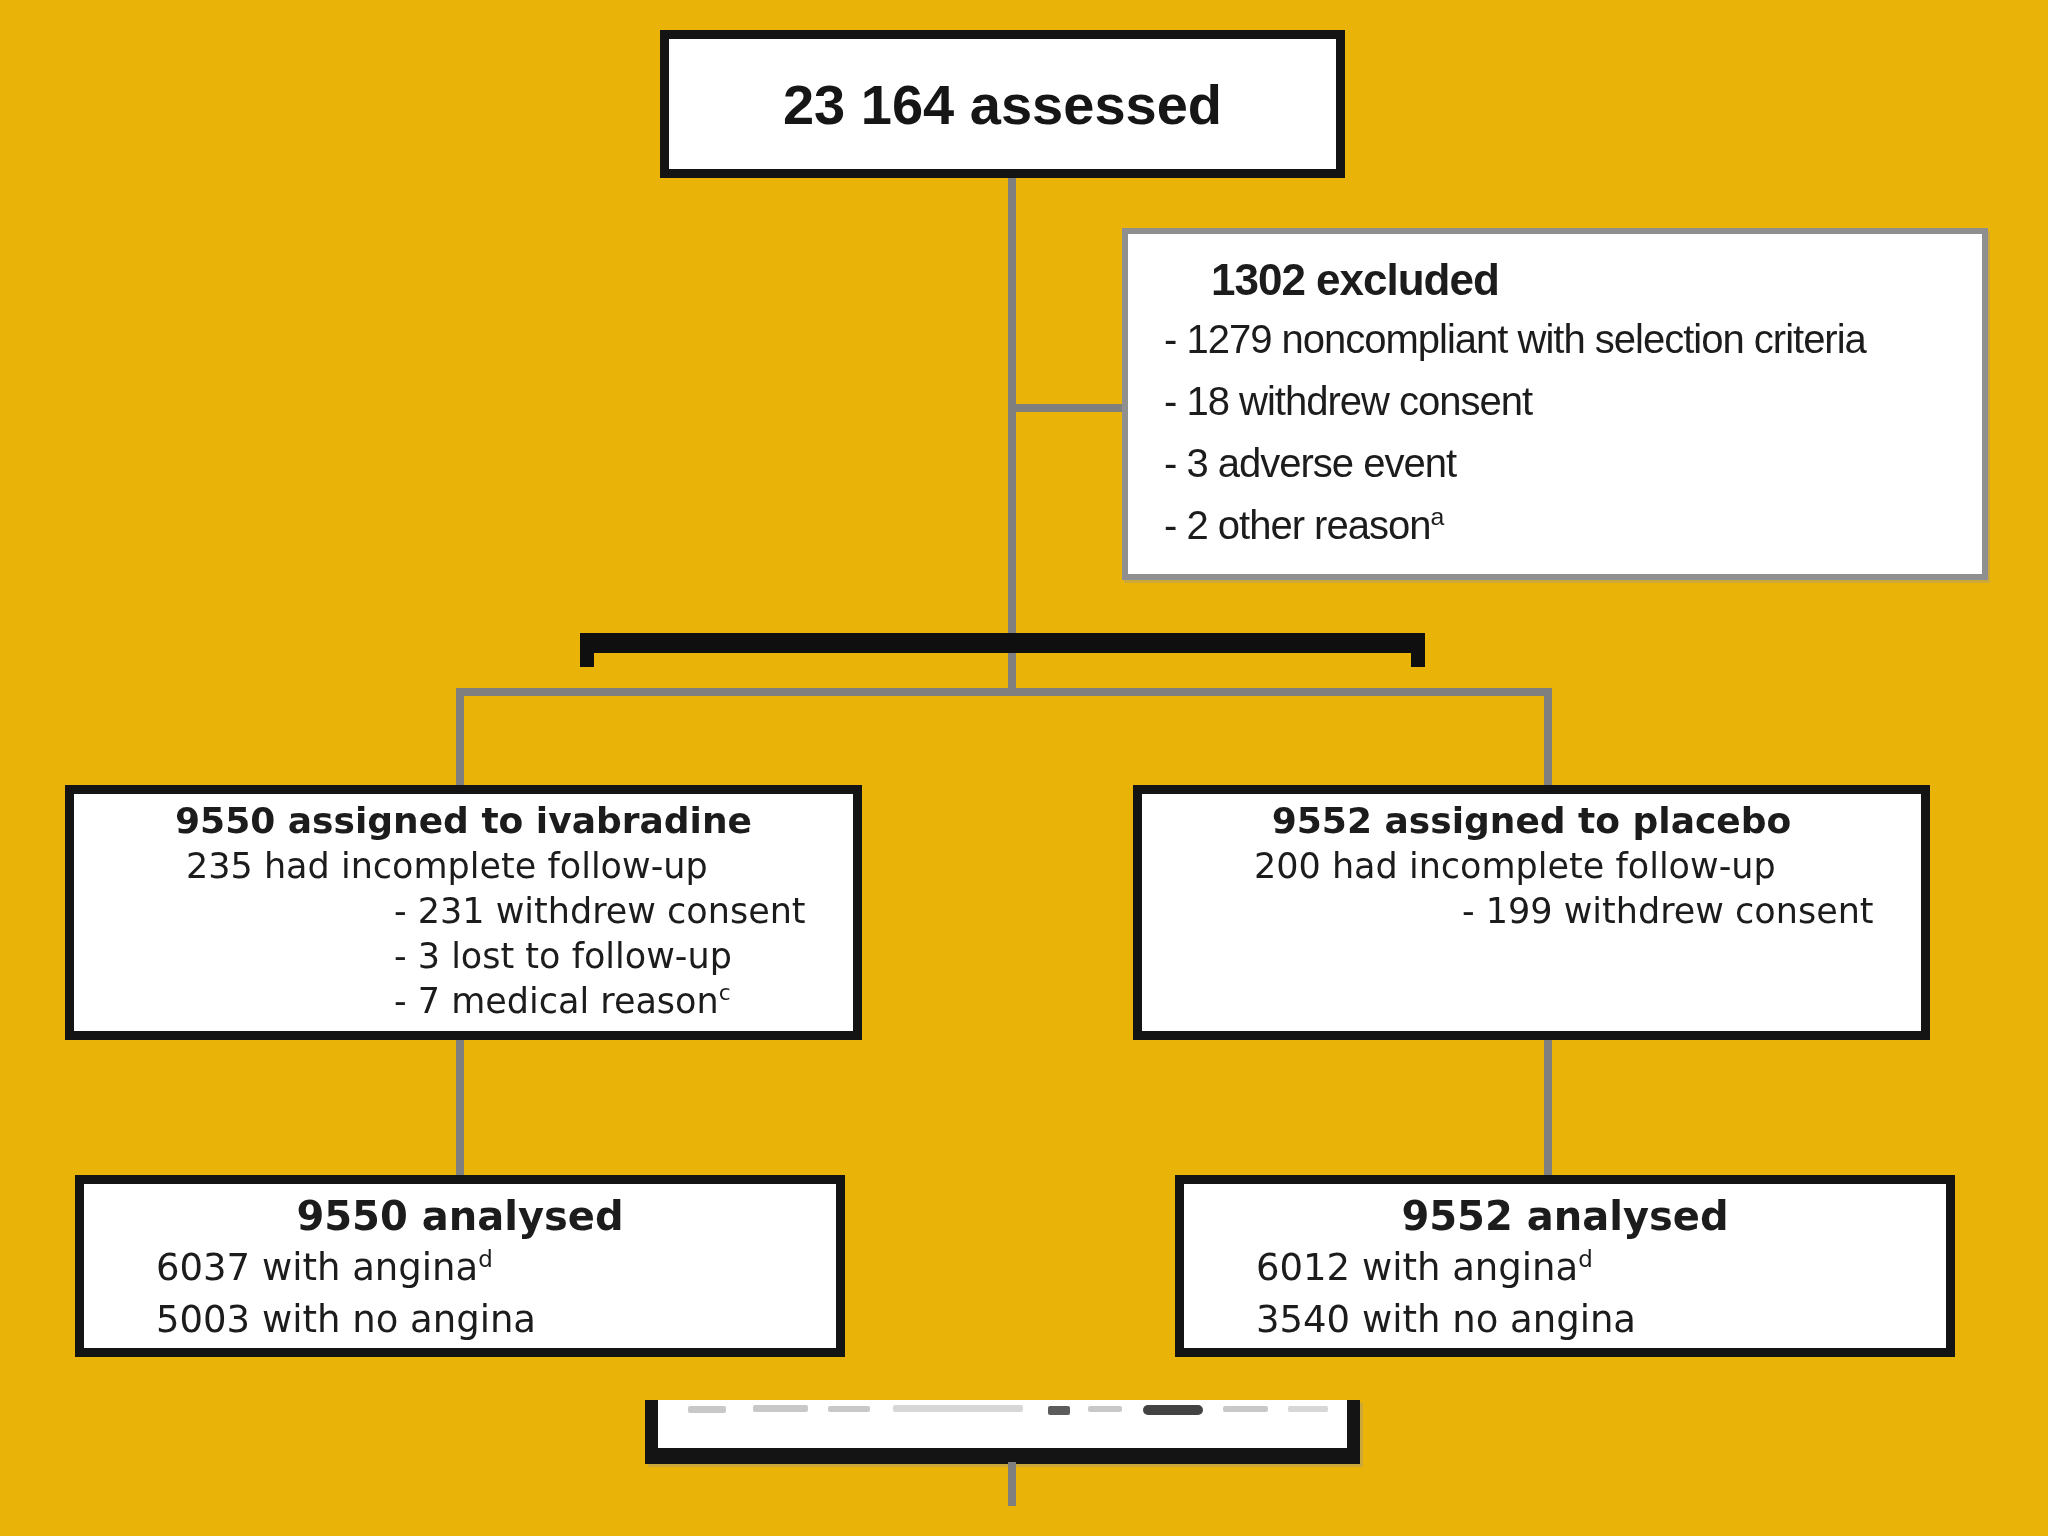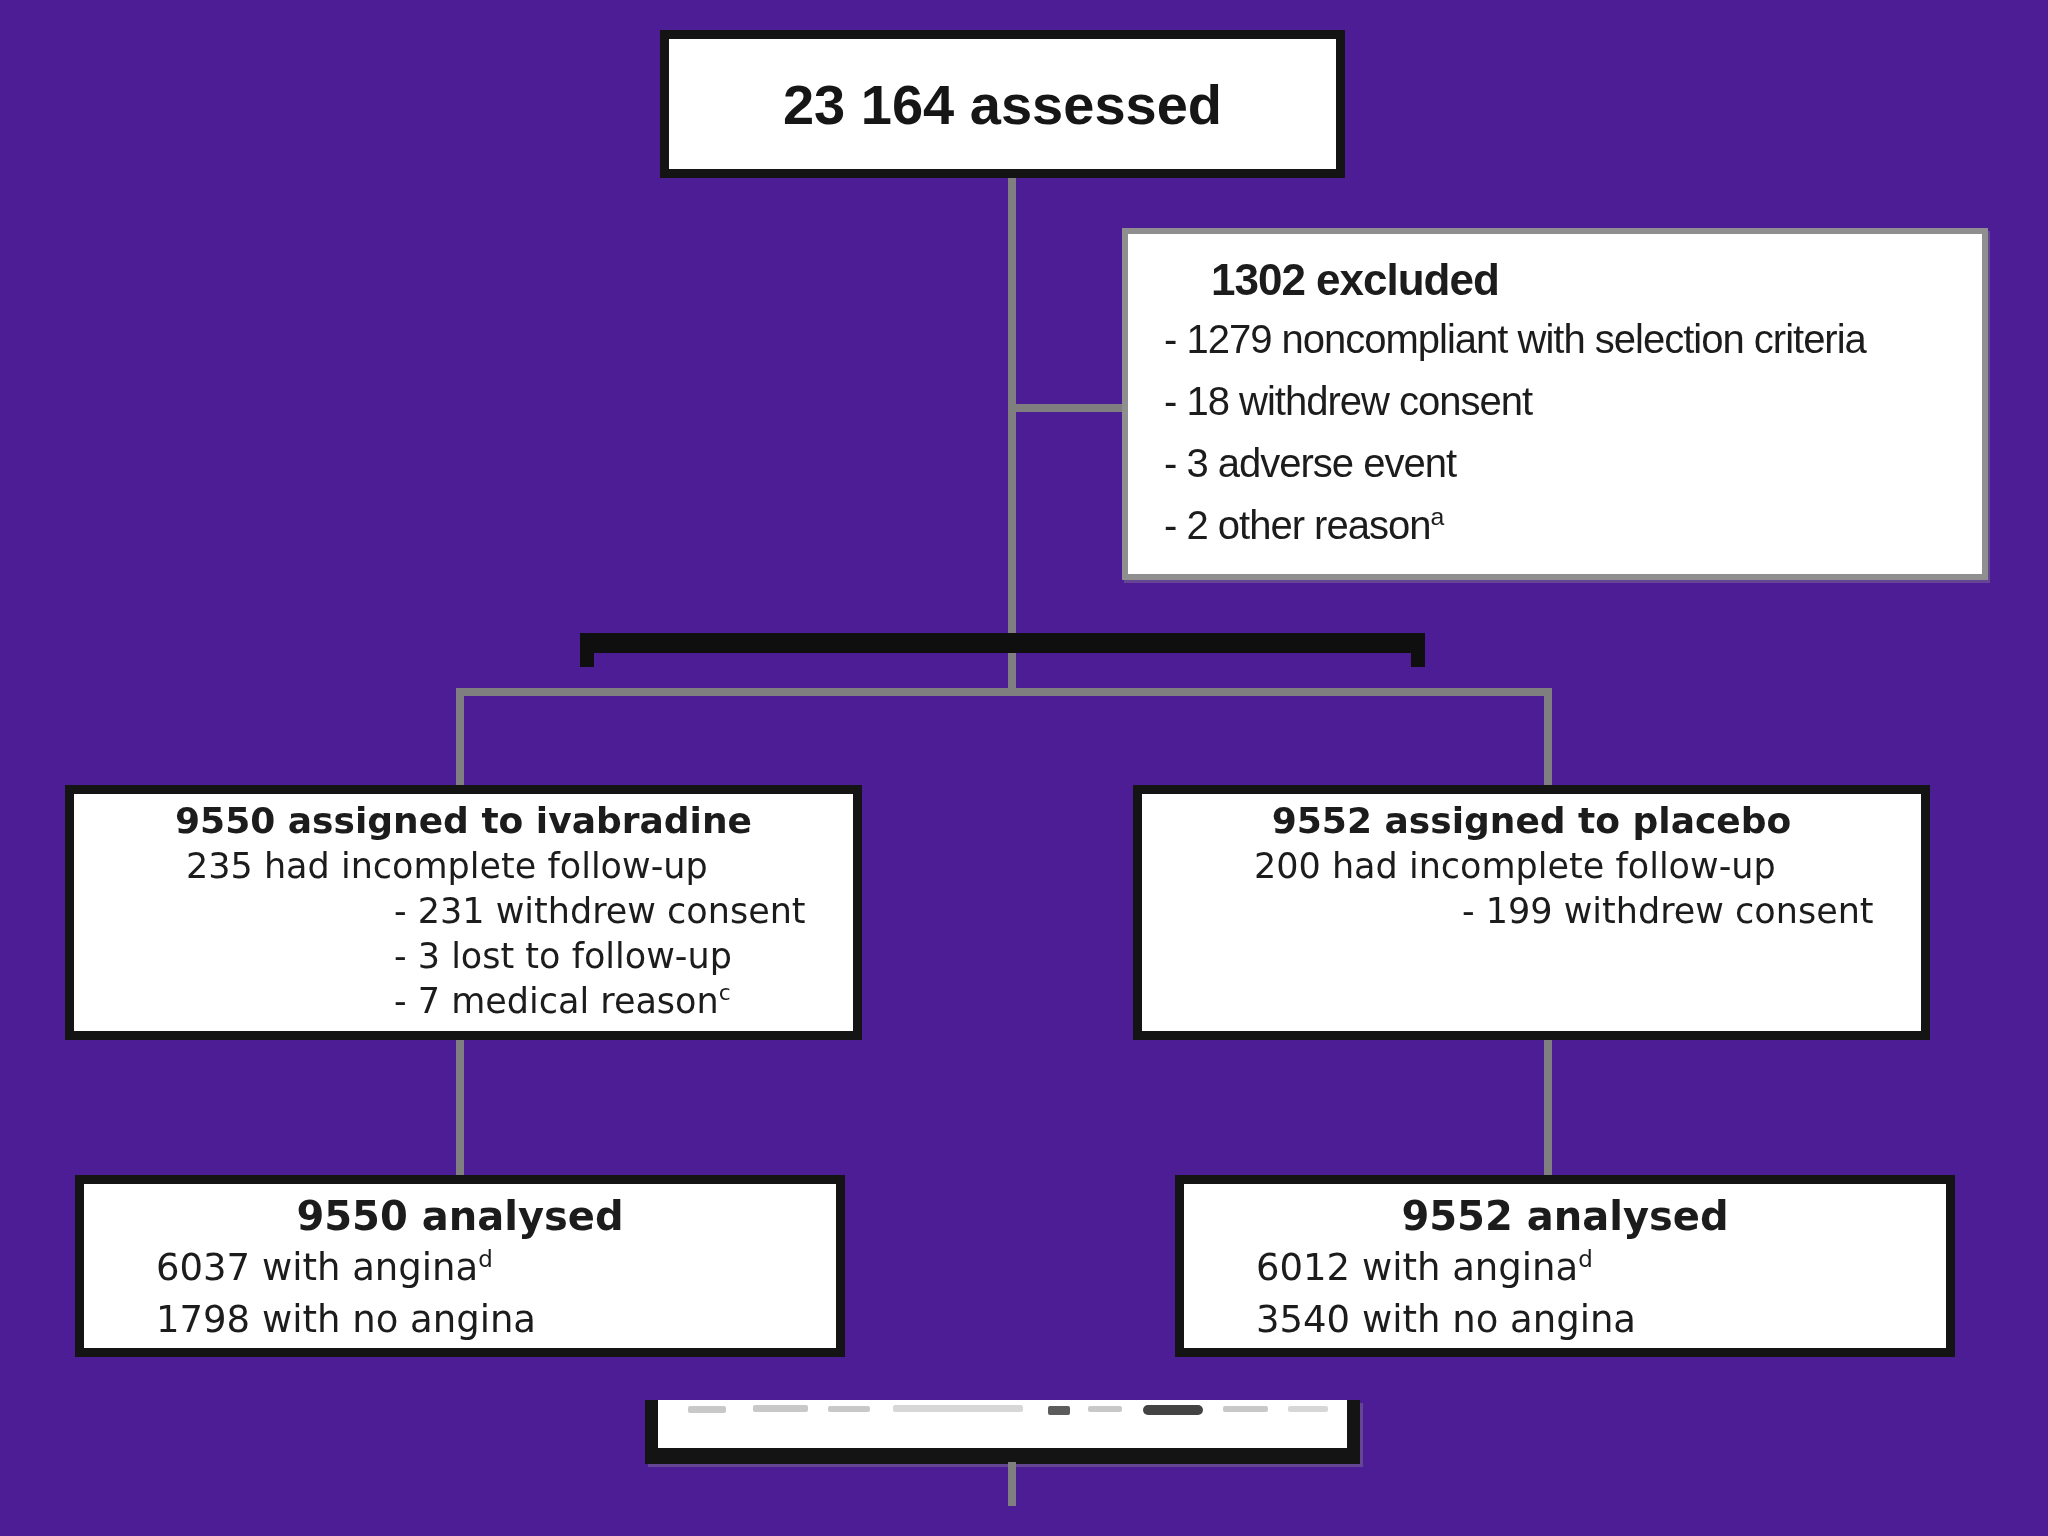--- a/index.html
+++ b/index.html
@@ -1,21 +1,21 @@
 <!DOCTYPE html>
 <html><head>
 <meta charset="utf-8">
 <style>
   * { margin: 0; padding: 0; box-sizing: border-box; }
   html, body { background: #ffffff; }
   .stage {
     position: relative;
     width: 2048px;
     height: 1536px;
-    background: #4c1d95;
+    background: #eab308;
     overflow: hidden;
     color: #1c1c1c;
   }
   .f-narrow { font-family: "Liberation Sans", sans-serif; }
   .f-wide   { font-family: "DejaVu Sans", sans-serif; }
 
   
   .box { position: absolute; background: #ffffff; }
   .box-black { border: 9px solid #141414; }
   .box-gray  { border: 6px solid #8f8f8f; box-shadow: 2px 3px 0 rgba(150,150,150,.35); }
@@ -123,21 +123,21 @@
 
   <div class="box box-black arm-box right f-wide">
     <div class="arm-title">9552 assigned to placebo</div>
     <div class="arm-line ind1"><span>200 had incomplete follow-up</span><sup></sup></div>
     <div class="arm-line ind2"><span>- 199 withdrew consent</span><sup></sup></div>
   </div>
 
   <div class="box box-black an-box f-wide">
     <div class="an-title">9550 analysed</div>
     <div class="an-line"><span>6037 with angina</span><sup>d</sup></div>
-    <div class="an-line"><span>1798 with no angina</span><sup></sup></div>
+    <div class="an-line"><span>5003 with no angina</span><sup></sup></div>
   </div>
 
   <div class="box box-black an-box right f-wide">
     <div class="an-title">9552 analysed</div>
     <div class="an-line"><span>6012 with angina</span><sup>d</sup></div>
     <div class="an-line"><span>3540 with no angina</span><sup></sup></div>
   </div>
 
   <div class="bottom-bracket">
     <div class="remnant" style="left:  30px; top: 6px; width: 38px; height: 7px;"></div>

